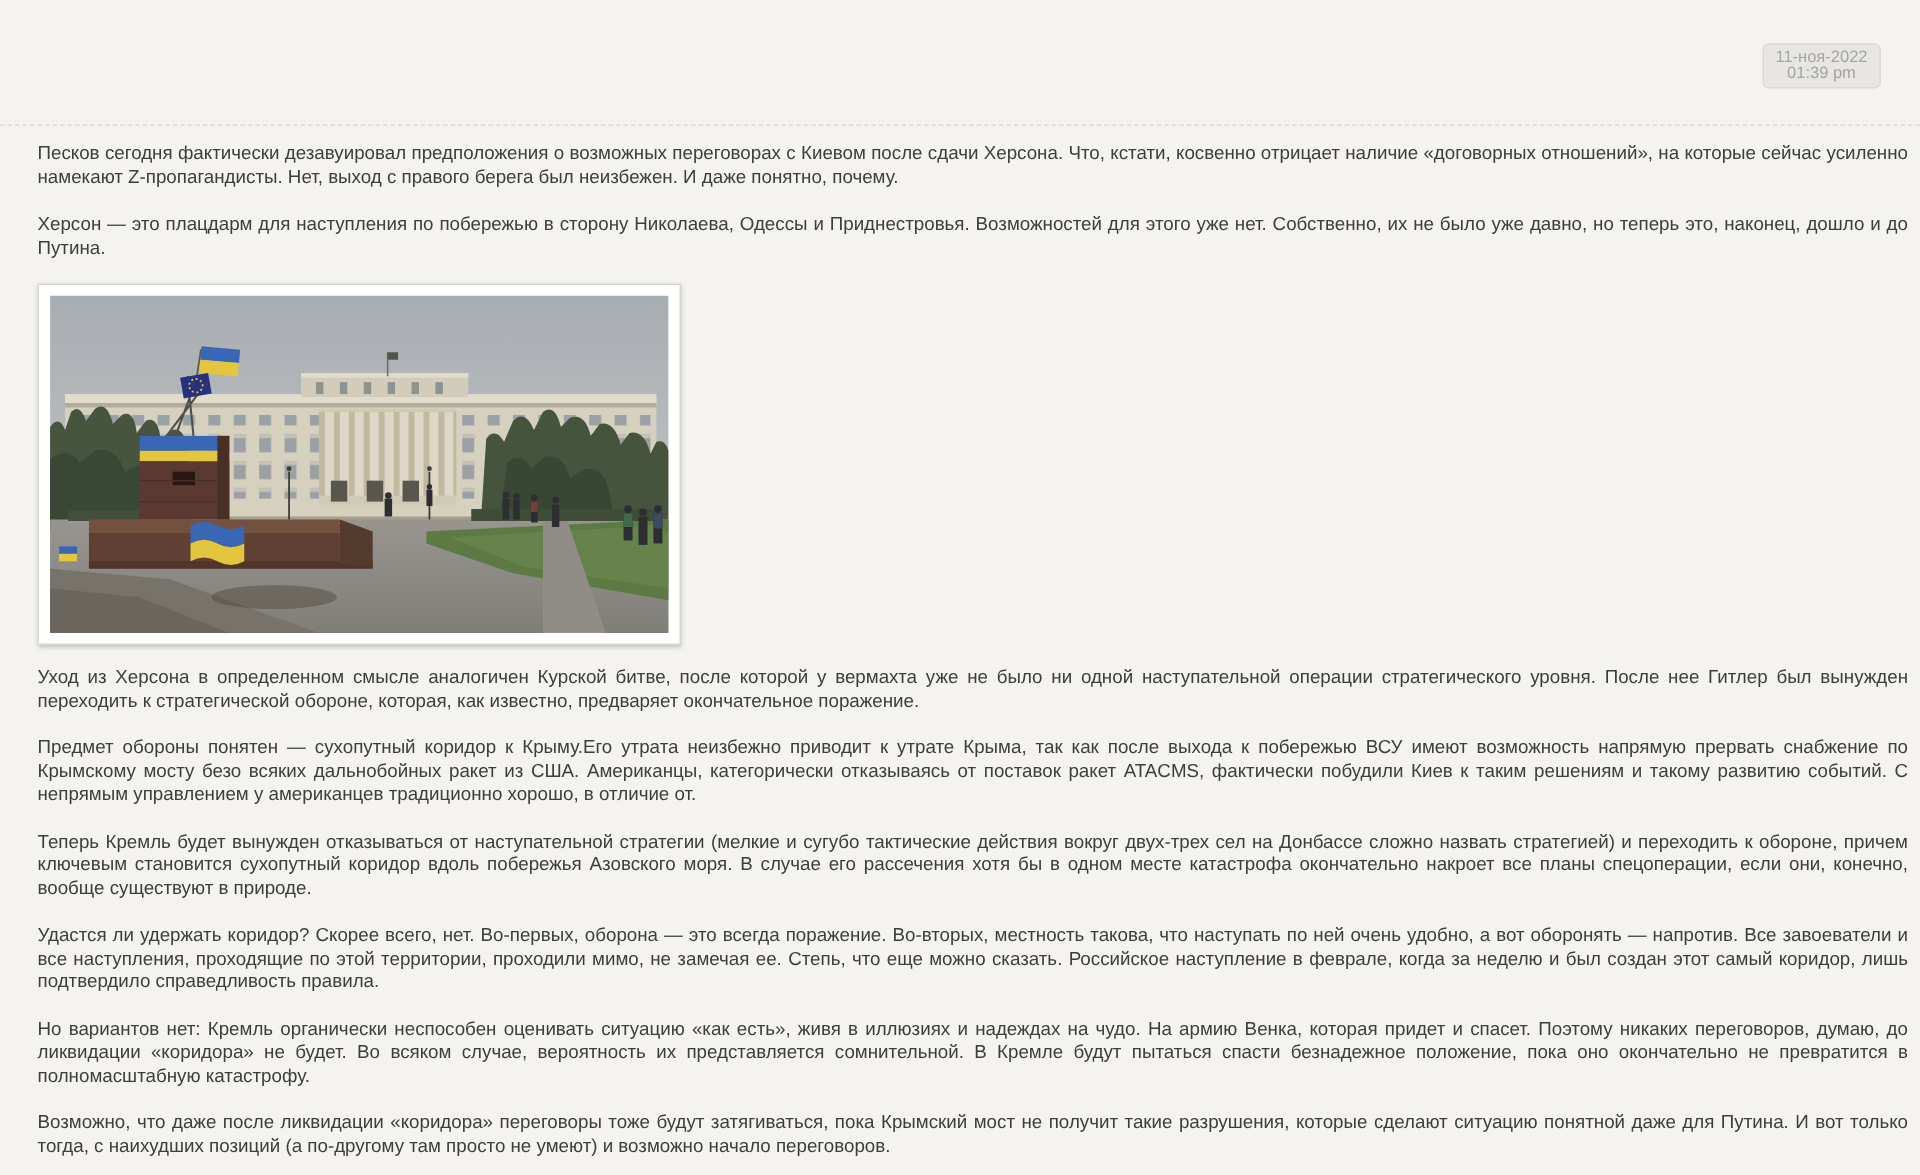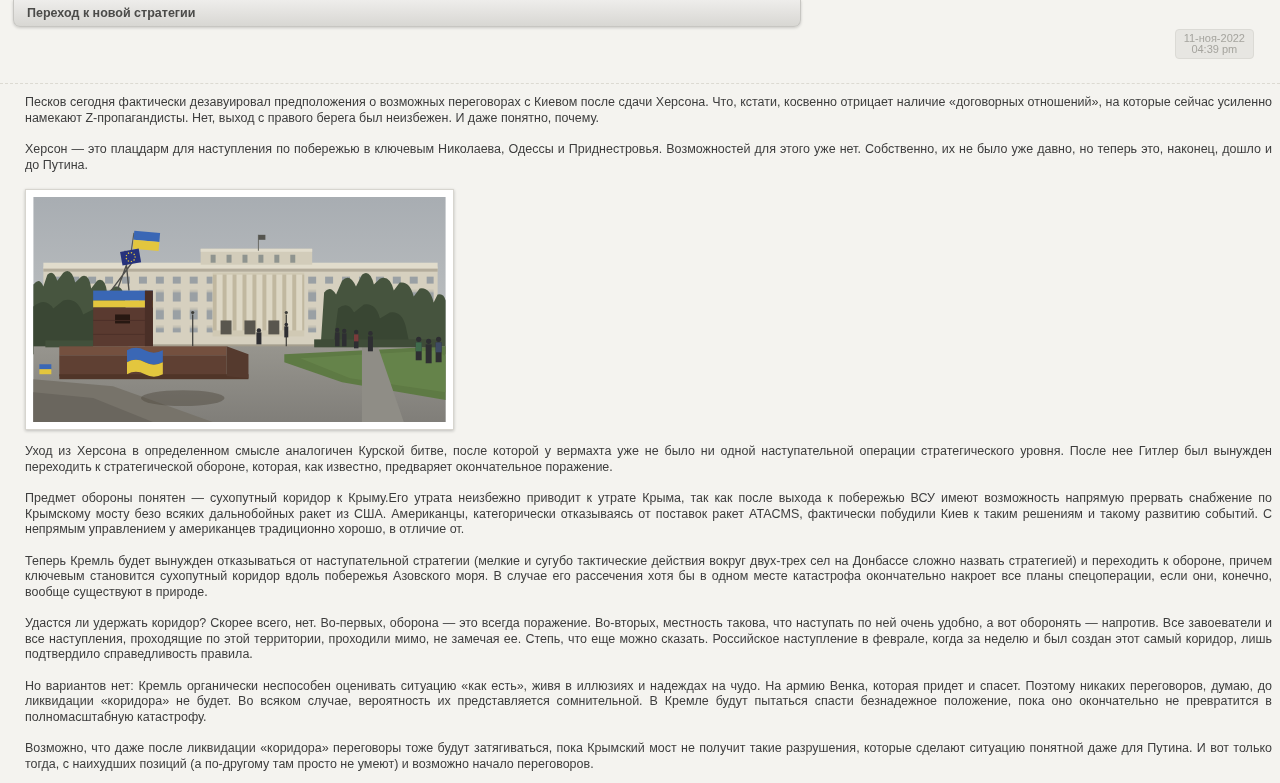--- a/index.html
+++ b/index.html
@@ -25,36 +25,33 @@
     background:#ffffff;padding:7px;border:1px solid #d7d5cf;
     box-shadow:0 1px 3px rgba(0,0,0,0.22);
     margin:0 0 14px 17px;}
   .photo-frame svg{display:block;}
 </style>
 </head>
 <body>
 
 <div class="page">
 
-  <div class="title-tab">
-    <span>Переход к новой стратегии</span>
-  </div>
 
   <div class="date-badge">
     <div>11-ноя-2022</div>
-    <div>04:39 pm</div>
+    <div>01:39 pm</div>
   </div>
 
   <div class="separator"></div>
 
   <div class="article">
 
     <div>
         <p>Песков сегодня фактически дезавуировал предположения о возможных переговорах с Киевом после сдачи Херсона. Что, кстати, косвенно отрицает наличие «договорных отношений», на которые сейчас усиленно намекают Z-пропагандисты. Нет, выход с правого берега был неизбежен. И даже понятно, почему.</p>
-        <p>Херсон — это плацдарм для наступления по побережью в ключевым Николаева, Одессы и Приднестровья. Возможностей для этого уже нет. Собственно, их не было уже давно, но теперь это, наконец, дошло и до Путина.</p>
+        <p>Херсон — это плацдарм для наступления по побережью в сторону Николаева, Одессы и Приднестровья. Возможностей для этого уже нет. Собственно, их не было уже давно, но теперь это, наконец, дошло и до Путина.</p>
       </div>
 
     <div class="photo-frame">
       <svg width="413" height="225" viewBox="0 0 414 226">
         <defs>
           <linearGradient id="skyg" x1="0" y1="0" x2="0" y2="1">
             <stop offset="0" stop-color="#a8adb2"></stop>
             <stop offset="1" stop-color="#cacccb"></stop>
           </linearGradient>
           <linearGradient id="groundg" x1="0" y1="0" x2="0" y2="1">

